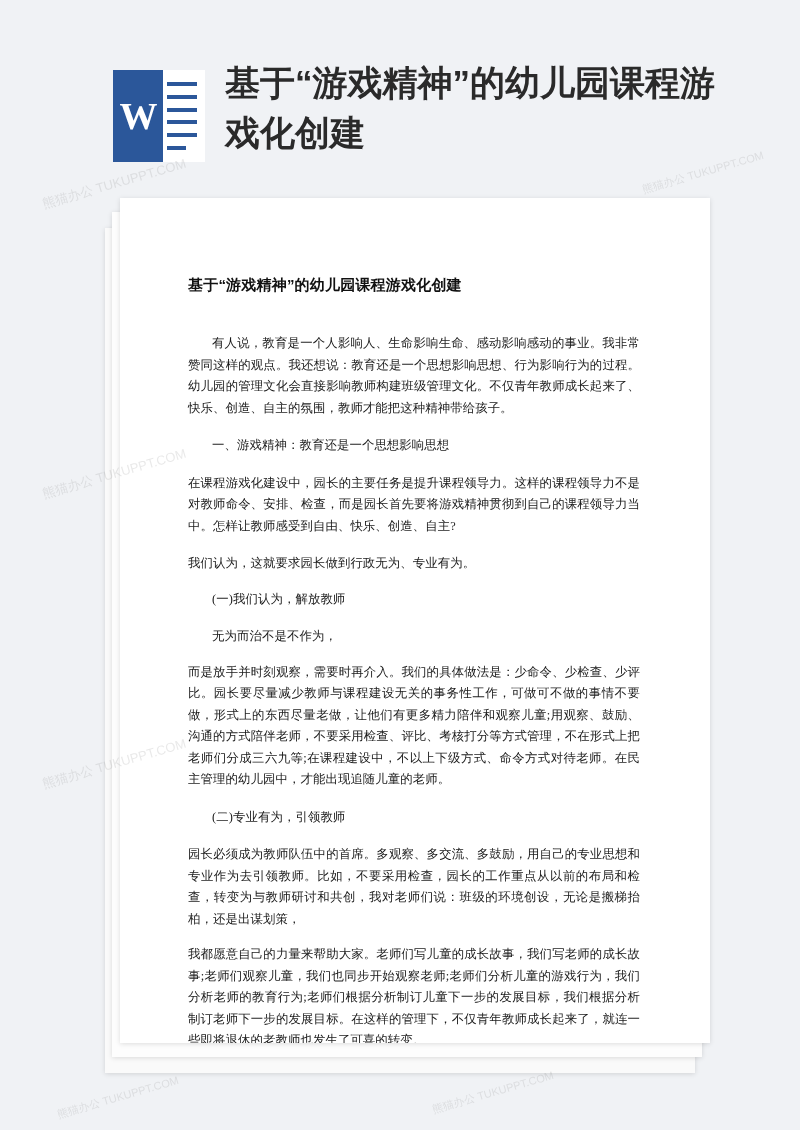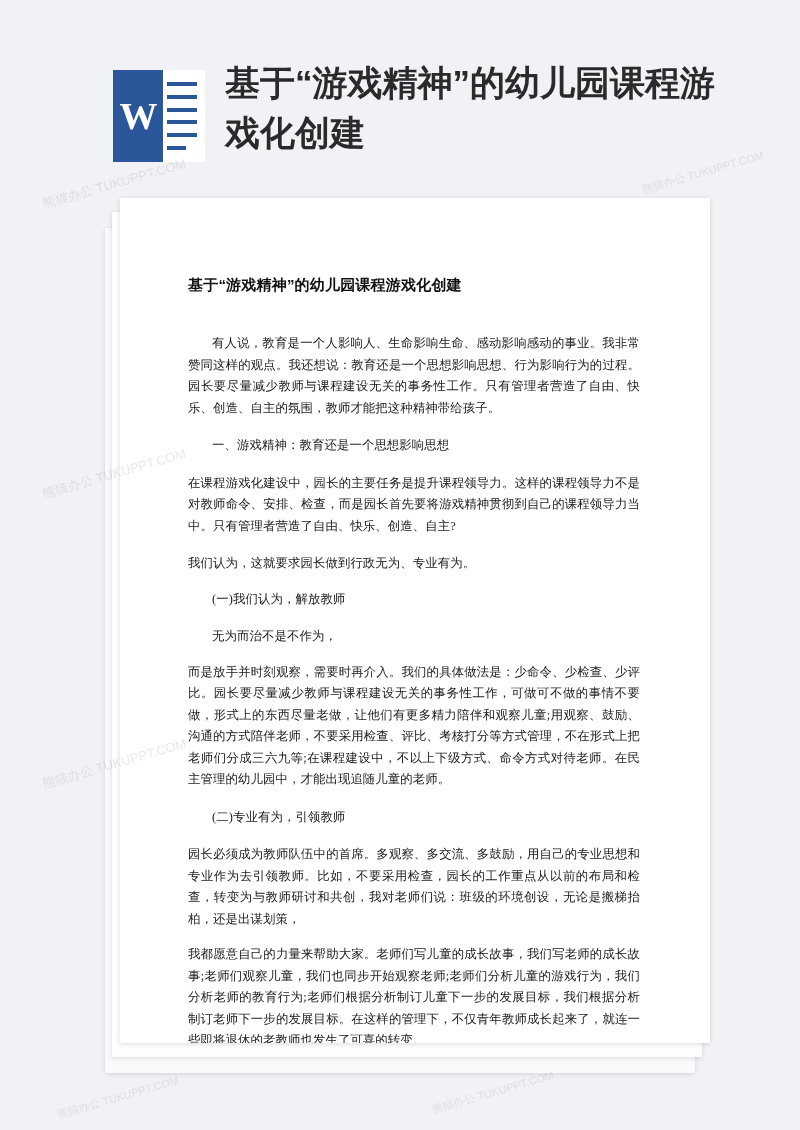--- a/index.html
+++ b/index.html
@@ -166,23 +166,23 @@
   </div>
   <div class="header-title">基于“游戏精神”的幼儿园课程游戏化创建</div>
 </div>
 
 <div class="paper-stack">
   <div class="sheet sheet-back2"></div>
   <div class="sheet sheet-back1"></div>
   <div class="sheet sheet-front">
     <div class="doc-body">
       <div class="doc-title">基于“游戏精神”的幼儿园课程游戏化创建</div>
-      <p class="para indent">有人说，教育是一个人影响人、生命影响生命、感动影响感动的事业。我非常赞同这样的观点。我还想说：教育还是一个思想影响思想、行为影响行为的过程。园长要尽量减少教师与课程建设无关的事务性工作。只有管理者营造了自由、快乐、创造、自主的氛围，教师才能把这种精神带给孩子。</p>
+      <p class="para indent">有人说，教育是一个人影响人、生命影响生命、感动影响感动的事业。我非常赞同这样的观点。我还想说：教育还是一个思想影响思想、行为影响行为的过程。幼儿园的管理文化会直接影响教师构建班级管理文化。不仅青年教师成长起来了、快乐、创造、自主的氛围，教师才能把这种精神带给孩子。</p>
       <p class="para heading">一、游戏精神：教育还是一个思想影响思想</p>
-      <p class="para">在课程游戏化建设中，园长的主要任务是提升课程领导力。这样的课程领导力不是对教师命令、安排、检查，而是园长首先要将游戏精神贯彻到自己的课程领导力当中。只有管理者营造了自由、快乐、创造、自主?</p>
+      <p class="para">在课程游戏化建设中，园长的主要任务是提升课程领导力。这样的课程领导力不是对教师命令、安排、检查，而是园长首先要将游戏精神贯彻到自己的课程领导力当中。怎样让教师感受到自由、快乐、创造、自主?</p>
       <p class="para tight">我们认为，这就要求园长做到行政无为、专业有为。</p>
       <p class="para heading">(一)我们认为，解放教师</p>
       <p class="para indent tight">无为而治不是不作为，</p>
       <p class="para">而是放手并时刻观察，需要时再介入。我们的具体做法是：少命令、少检查、少评比。园长要尽量减少教师与课程建设无关的事务性工作，可做可不做的事情不要做，形式上的东西尽量老做，让他们有更多精力陪伴和观察儿童;用观察、鼓励、沟通的方式陪伴老师，不要采用检查、评比、考核打分等方式管理，不在形式上把老师们分成三六九等;在课程建设中，不以上下级方式、命令方式对待老师。在民主管理的幼儿园中，才能出现追随儿童的老师。</p>
       <p class="para heading">(二)专业有为，引领教师</p>
       <p class="para tight">园长必须成为教师队伍中的首席。多观察、多交流、多鼓励，用自己的专业思想和专业作为去引领教师。比如，不要采用检查，园长的工作重点从以前的布局和检查，转变为与教师研讨和共创，我对老师们说：班级的环境创设，无论是搬梯抬柏，还是出谋划策，</p>
       <p class="para">我都愿意自己的力量来帮助大家。老师们写儿童的成长故事，我们写老师的成长故事;老师们观察儿童，我们也同步开始观察老师;老师们分析儿童的游戏行为，我们分析老师的教育行为;老师们根据分析制订儿童下一步的发展目标，我们根据分析制订老师下一步的发展目标。在这样的管理下，不仅青年教师成长起来了，就连一些即将退休的老教师也发生了可喜的转变。</p>
 
     </div>
   </div>

